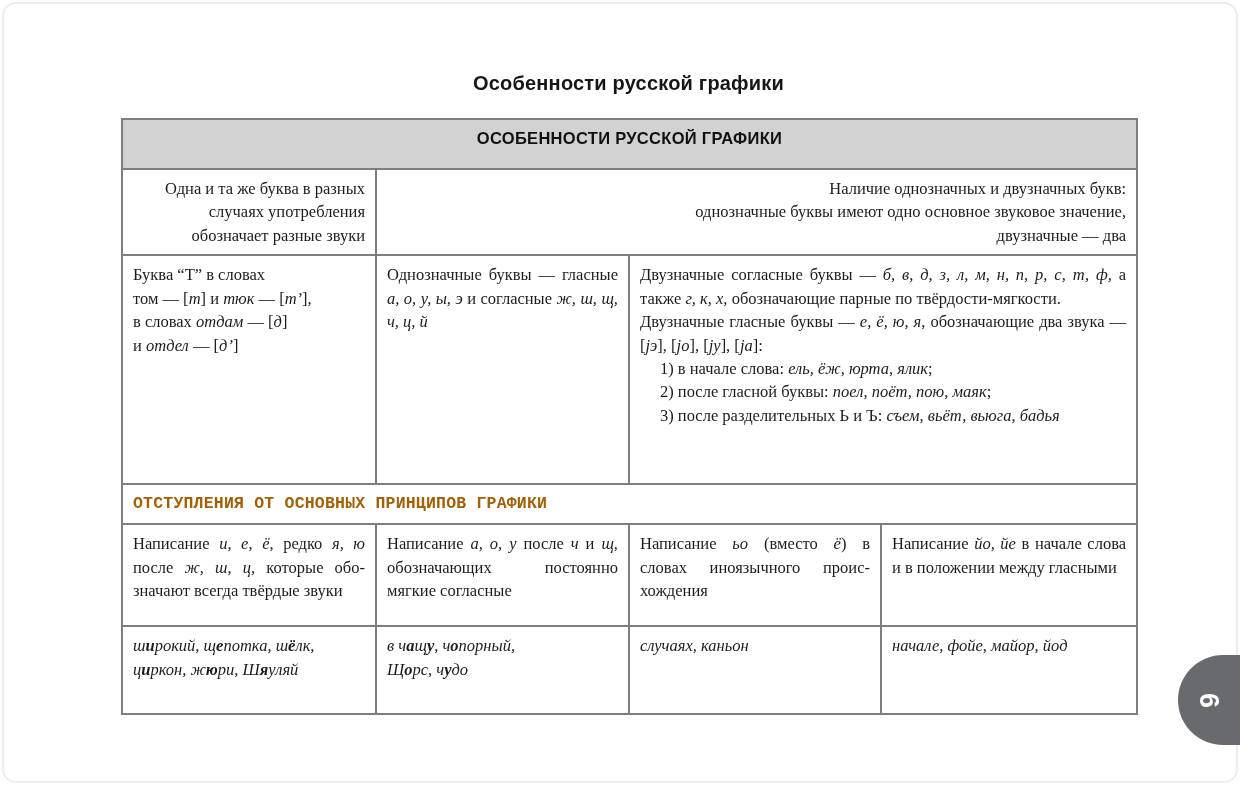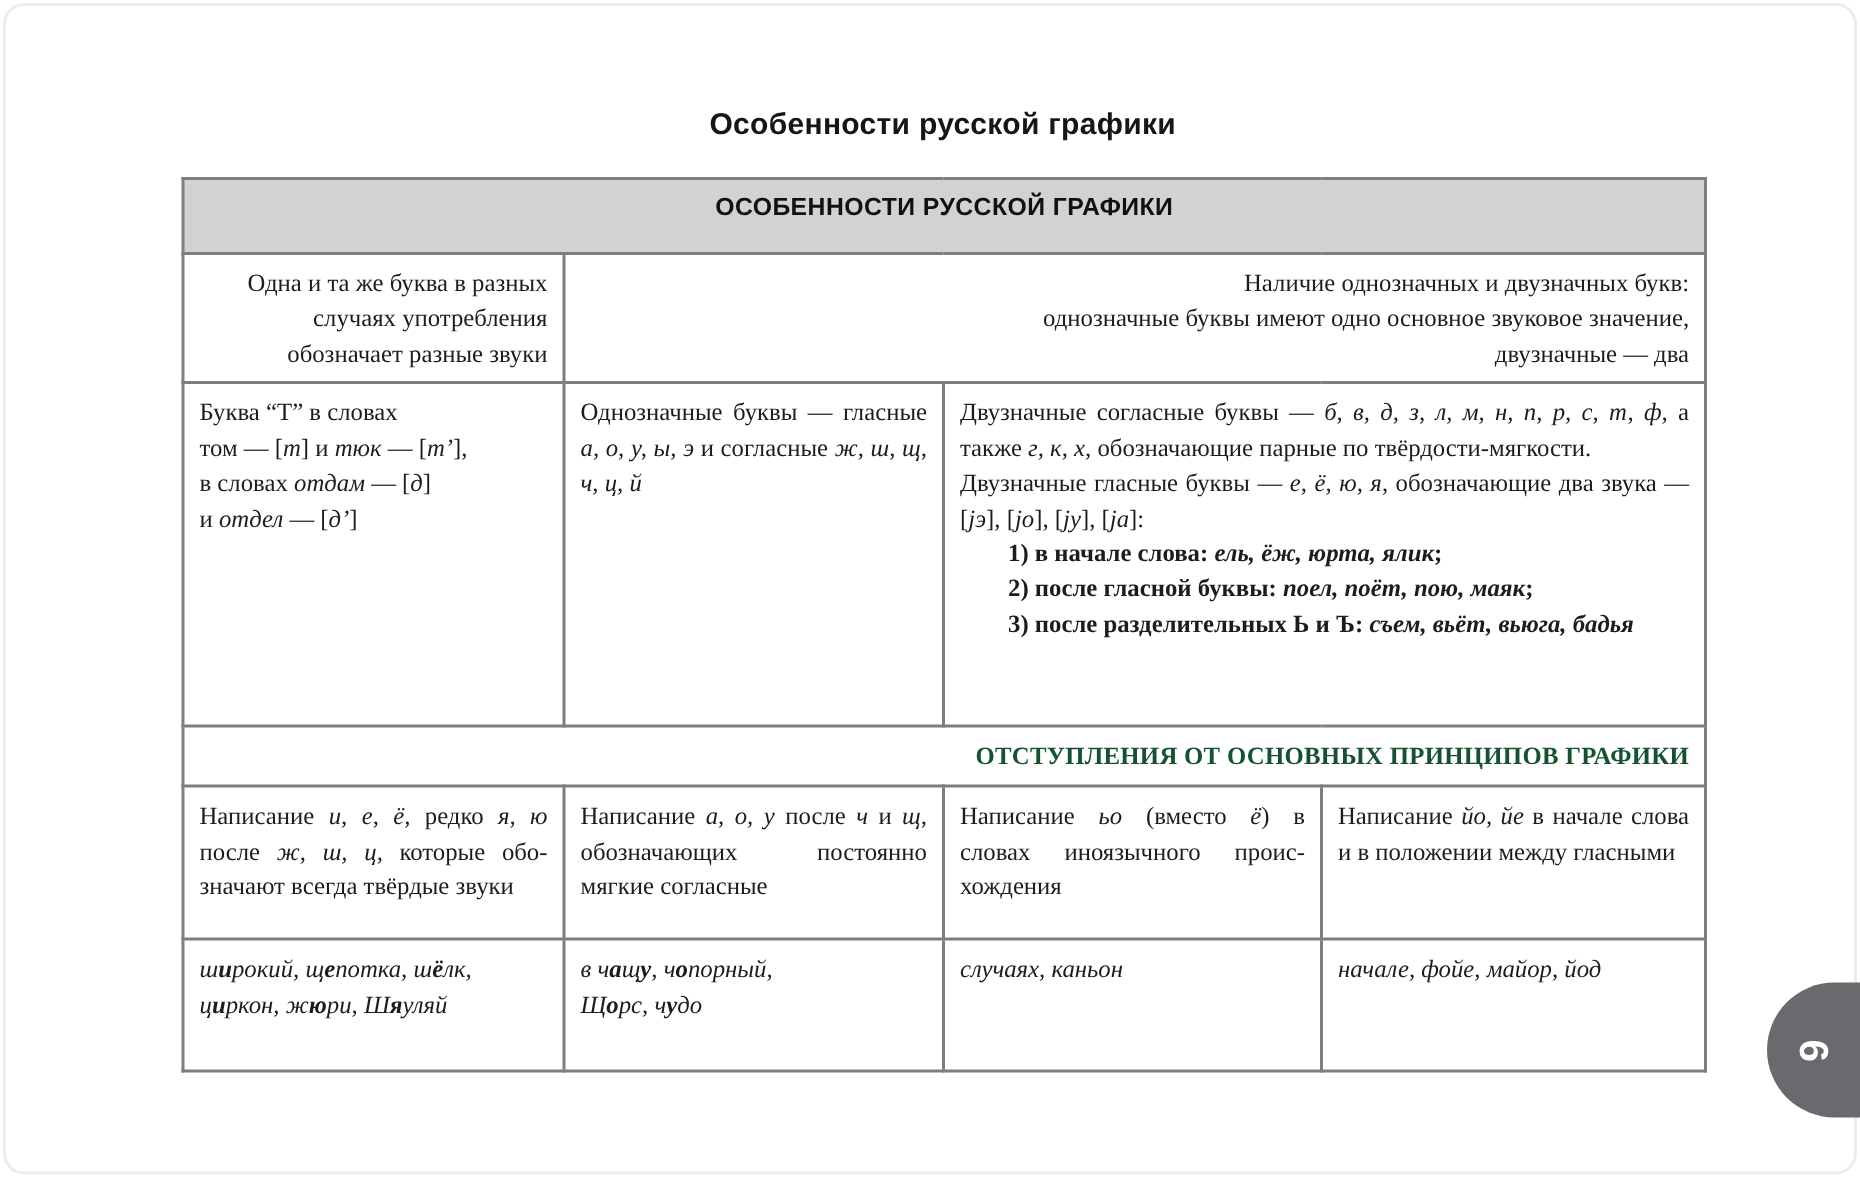--- a/index.html
+++ b/index.html
@@ -45,37 +45,37 @@
     text-align: center;
     vertical-align: middle;
     font-family: "Liberation Sans", sans-serif;
     font-weight: bold;
     font-size: 17px;
     letter-spacing: 0.3px;
     color: #111111;
   }
   td.band2 {
     background: #ffffff;
-    text-align: right;
+    text-align: left;
     vertical-align: middle;
-    font-family: Liberation Serif, serif;
+    font-family: Liberation Mono, monospace;
     font-weight: bold;
     font-size: 16px;
     letter-spacing: 0.2px;
-    color: #14532d;
+    color: #a16207;
   }
   td.center { text-align: right; vertical-align: middle; }
   td.justify { text-align: justify; }
   td.examples {
     text-align: left;
     vertical-align: top;
     font-style: italic;
     padding-top: 10px;
   }
-  .num { margin-left: 32px; font-weight: bold; }
+  .num { margin-left: 20px; }
   .page-tab {
     position: absolute;
     top: 655px; right: 0;
     width: 62px; height: 90px;
     background: #696a6e;
     border-radius: 45px 0 0 45px;
     display: flex; align-items: center; justify-content: center;
   }
   .page-tab .num6 {
     color: #ffffff;

